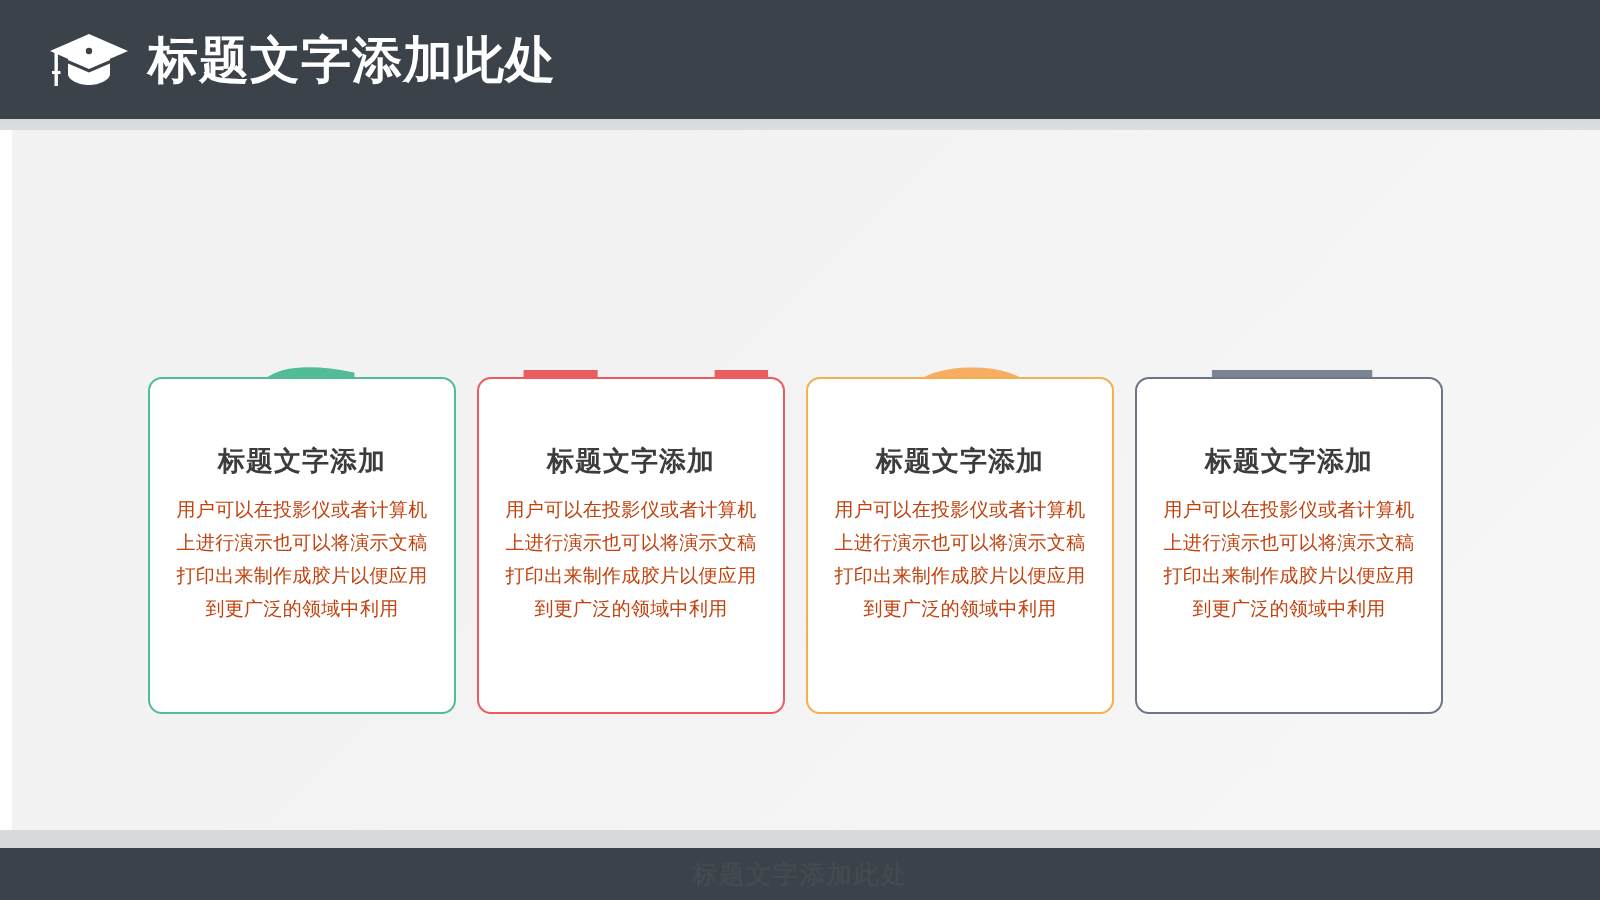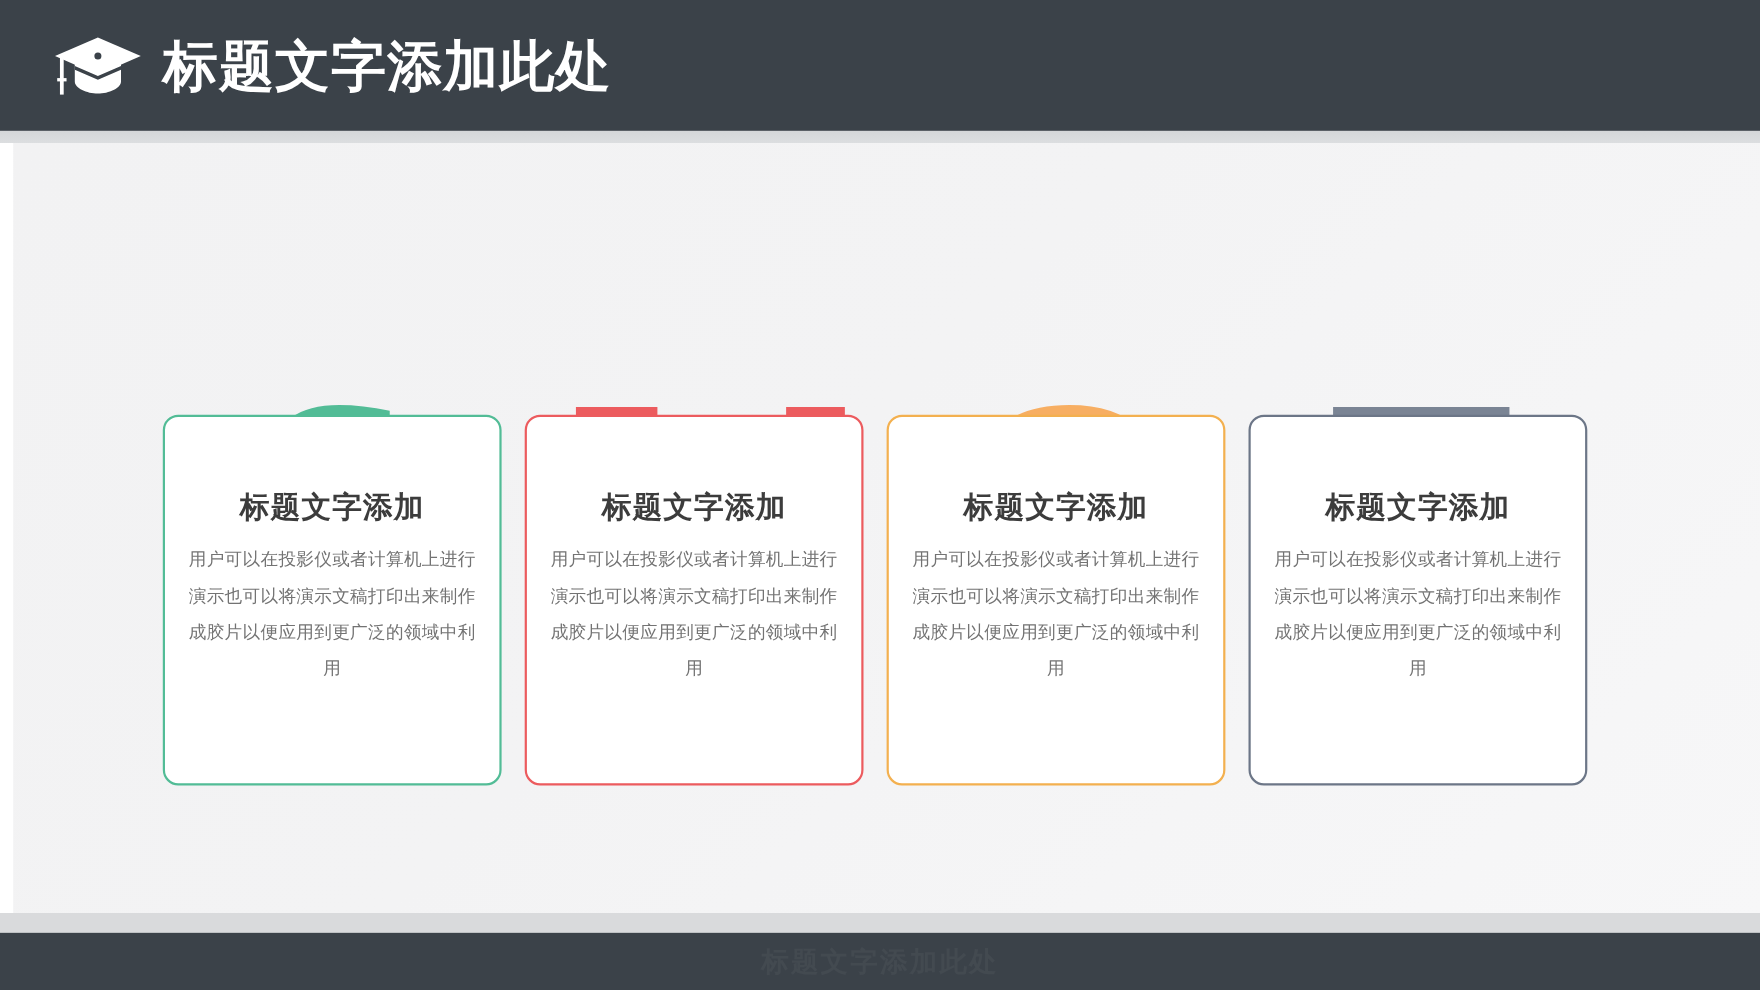--- a/index.html
+++ b/index.html
@@ -86,22 +86,22 @@
   .card-title {
     font-size:27px;
     font-weight:bold;
     color:#3C3C3C;
     letter-spacing:1px;
     line-height:1.2;
     margin-top:44px;
     margin-bottom:16px;
   }
   .card-body {
-    font-size:16px;
-    color:#737373;
+    font-size:19px;
+    color:#c2410c;
     line-height:33px;
     letter-spacing:0.3px;
   }
 
   
   .footer-divider {
     position:absolute;
     left:0; top:830px;
     width:1600px; height:18px;
     background:#D9DADC;

